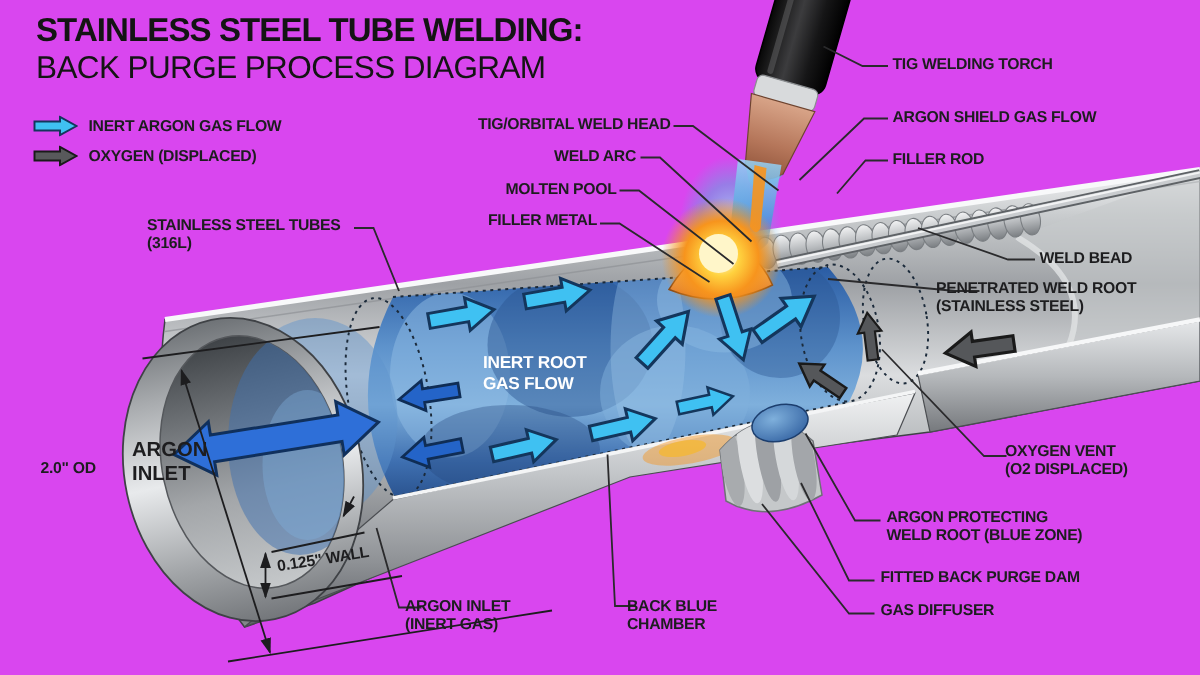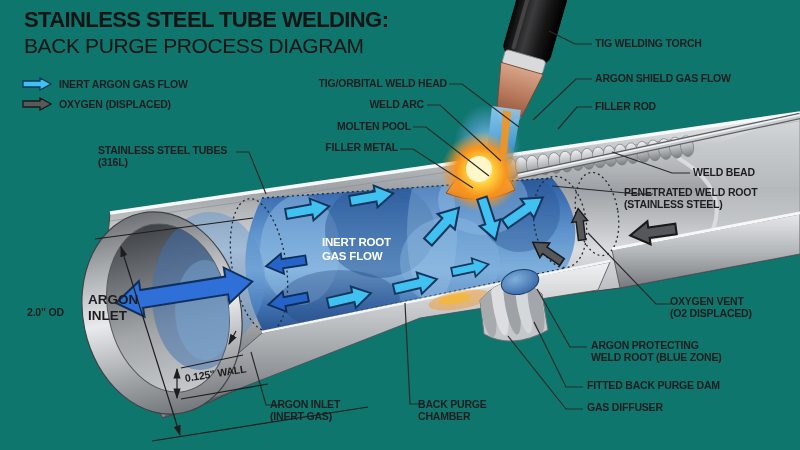--- a/index.html
+++ b/index.html
@@ -1,16 +1,16 @@
 <!DOCTYPE html>
 <html><head>
 <meta charset="utf-8">
 <style>
   html,body{margin:0;padding:0;background:#fff;}
-  #stage{position:relative;width:800px;height:450px;background:#0f766e;overflow:hidden;
+  #stage{position:relative;width:800px;height:450px;background:#d946ef;overflow:hidden;
          font-family:"Liberation Sans",sans-serif;}
   #art{position:absolute;left:0;top:0;}
   .lbl{position:absolute;font-size:10.5px;font-weight:700;color:#1d1d1f;
        line-height:1.18;letter-spacing:-0.2px;white-space:pre-line;}
   .r{text-align:right;} .c{text-align:left;}
   #title{position:absolute;left:24px;top:7px;color:#141414;}
   #title .t1{font-size:22px;font-weight:800;letter-spacing:-0.6px;}
   #title .t2{font-size:21px;font-weight:500;letter-spacing:-0.4px;margin-top:1px;}
   #legend{position:absolute;left:22px;top:74px;}
   .legrow{display:flex;align-items:center;height:20px;gap:7px;}
@@ -318,21 +318,21 @@
   <div class="lbl c" style="left:98px;top:144px;width:142px">STAINLESS STEEL TUBES
 (316L)</div>
   <div class="lbl c" style="left:670px;top:295px;width:118px">OXYGEN VENT
 (O2 DISPLACED)</div>
   <div class="lbl" style="left:587px;top:379px">FITTED BACK PURGE DAM</div>
   <div class="lbl" style="left:591px;top:339px">ARGON PROTECTING
 WELD ROOT (BLUE ZONE)</div>
   <div class="lbl" style="left:587px;top:401px">GAS DIFFUSER</div>
   <div class="lbl c" style="left:270px;top:398px;width:104px">ARGON INLET
 (INERT GAS)</div>
-  <div class="lbl c" style="left:418px;top:398px;width:98px">BACK PURGE
+  <div class="lbl c" style="left:418px;top:398px;width:98px">BACK BLUE
 CHAMBER</div>
   <div class="lbl c big" style="left:88px;top:292px;width:60px">ARGON
 INLET</div>
   <div class="lbl c white" style="left:322px;top:236px;width:96px;font-size:11.5px">INERT ROOT
 GAS FLOW</div>
   <div class="lbl" style="left:27px;top:306px">2.0" OD</div>
   <div class="lbl rot" style="left:184px;top:372px">0.125" WALL</div>
 
 </div>
 

